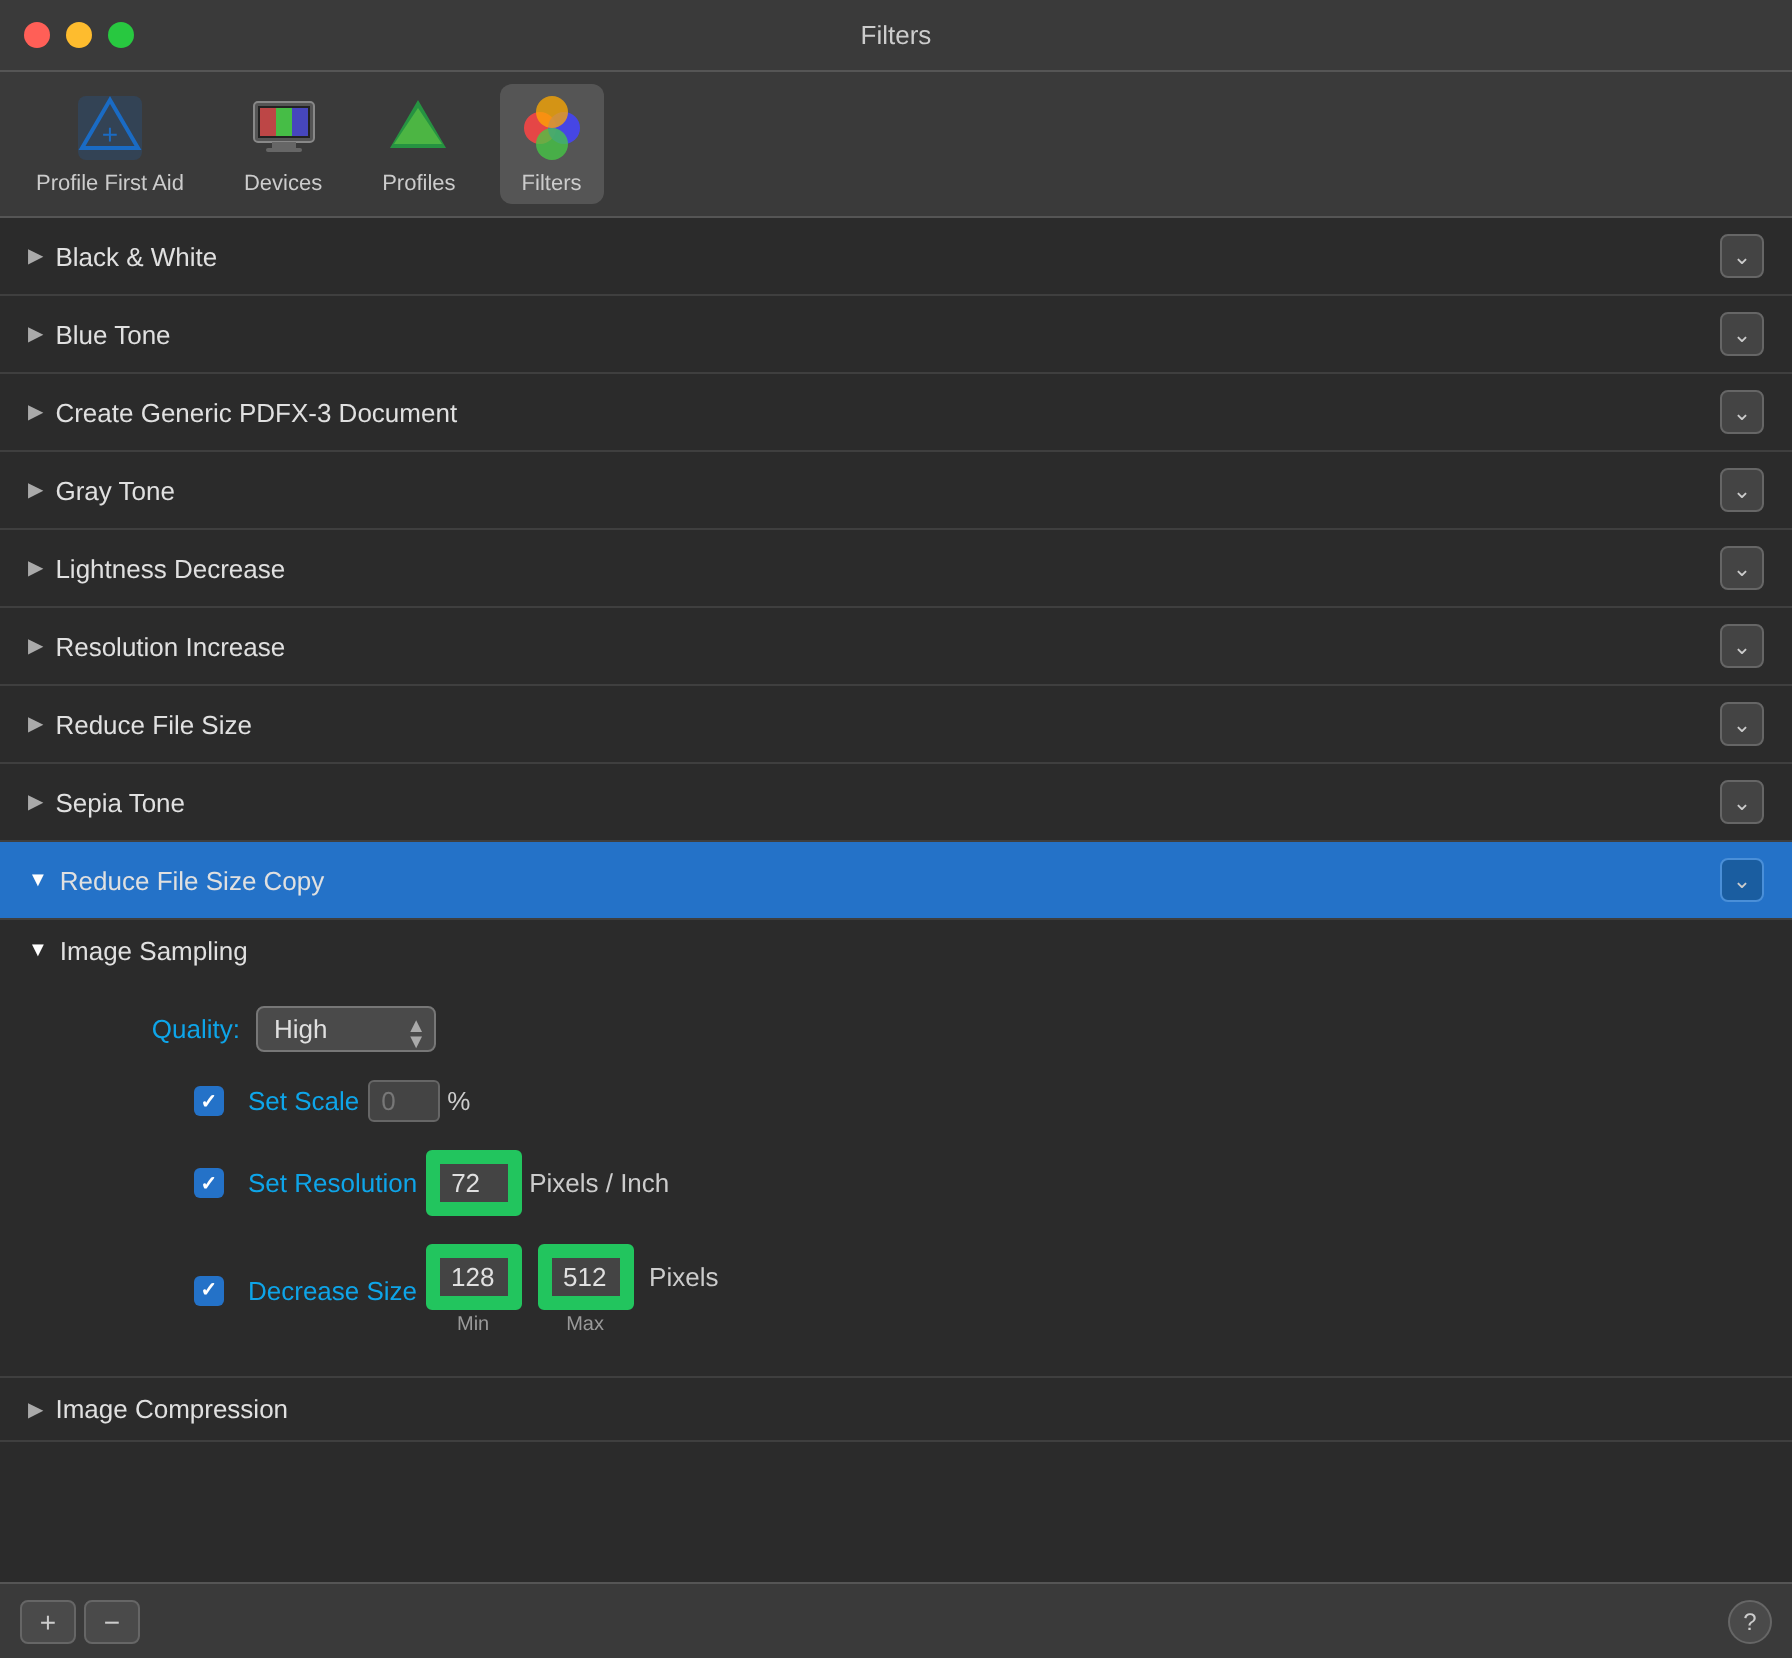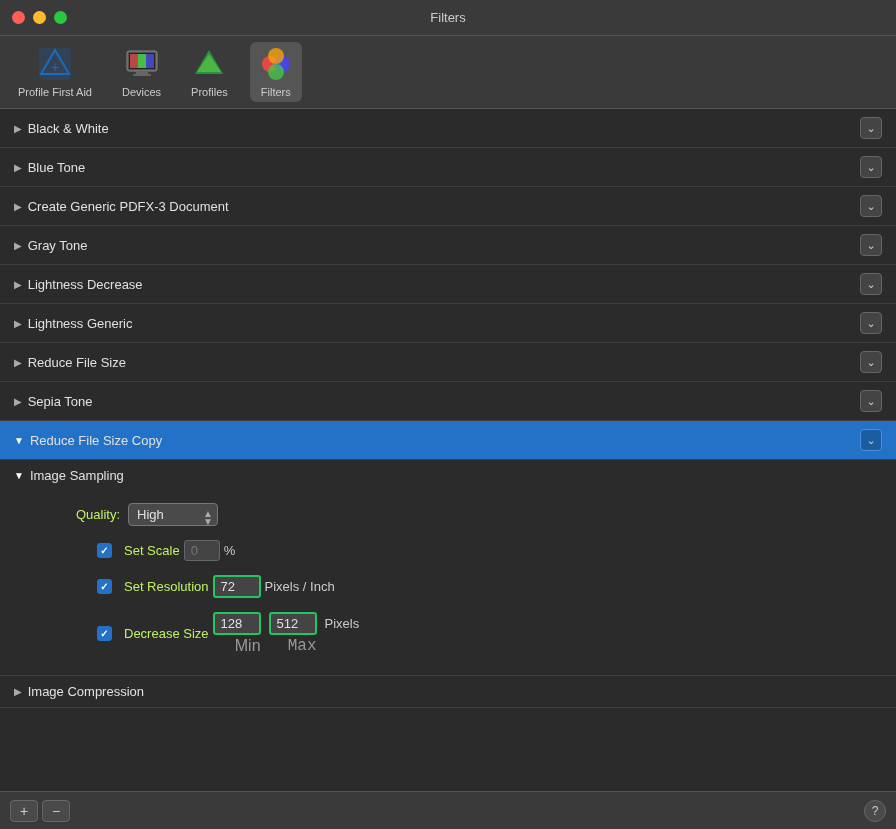--- a/index.html
+++ b/index.html
@@ -145,21 +145,21 @@
       flex-direction: column;
       gap: 14px;
     }
     .field-row {
       display: flex;
       align-items: center;
       gap: 8px;
     }
     .field-label {
       font-size: 13px;
-      color: #bef264;
+      color: #0ea5e9;
       text-align: right;
     }
     .quality-label {
       min-width: 80px;
       text-align: right;
     }
     .select-wrapper {
       position: relative;
       display: inline-flex;
       align-items: flex-end;
@@ -203,21 +203,21 @@
       flex-shrink: 0;
     }
     .cb::after {
       content: '✓';
       font-size: 10px;
       color: white;
       font-weight: bold;
     }
     .small-input {
       background: #444;
-      border: 2px solid #22c55e;
+      border: 7px solid #22c55e;
       border-radius: 3px;
       color: #e0e0e0;
       font-size: 13px;
       padding: 2px 6px;
       width: 48px;
       text-align: left;
     }
     .unit-label {
       font-size: 13px;
       color: #ccc;
@@ -232,26 +232,26 @@
       align-items: center;
       gap: 8px;
     }
     .min-max-labels {
       display: flex;
       gap: 8px;
       padding-left: 0;
       margin-top: 2px;
     }
     .min-label, .max-label {
-      font-size: 16px;
+      font-size: 10px;
       color: #999;
-      text-align: right;
+      text-align: center;
     }
     .min-label { width: 48px; }
-    .max-label { width: 48px; font-family: Liberation Mono, monospace; }
+    .max-label { width: 48px; }
 
     .image-compression {
       padding: 8px 14px;
       border-bottom: 1px solid #3f3f3f;
       display: flex;
       align-items: center;
       gap: 6px;
       font-size: 13px;
       color: #e0e0e0;
       cursor: pointer;
@@ -410,21 +410,21 @@
     <div class="filter-row-left">
       <span class="triangle">▶</span>
       <span>Lightness Decrease</span>
     </div>
     <div class="chevron-btn">⌄</div>
   </div>
 
   <div class="filter-row">
     <div class="filter-row-left">
       <span class="triangle">▶</span>
-      <span>Lightness Generic</span>
+      <span>Resolution Increase</span>
     </div>
     <div class="chevron-btn">⌄</div>
   </div>
 
   <div class="filter-row">
     <div class="filter-row-left">
       <span class="triangle">▶</span>
       <span>Reduce File Size</span>
     </div>
     <div class="chevron-btn">⌄</div>

